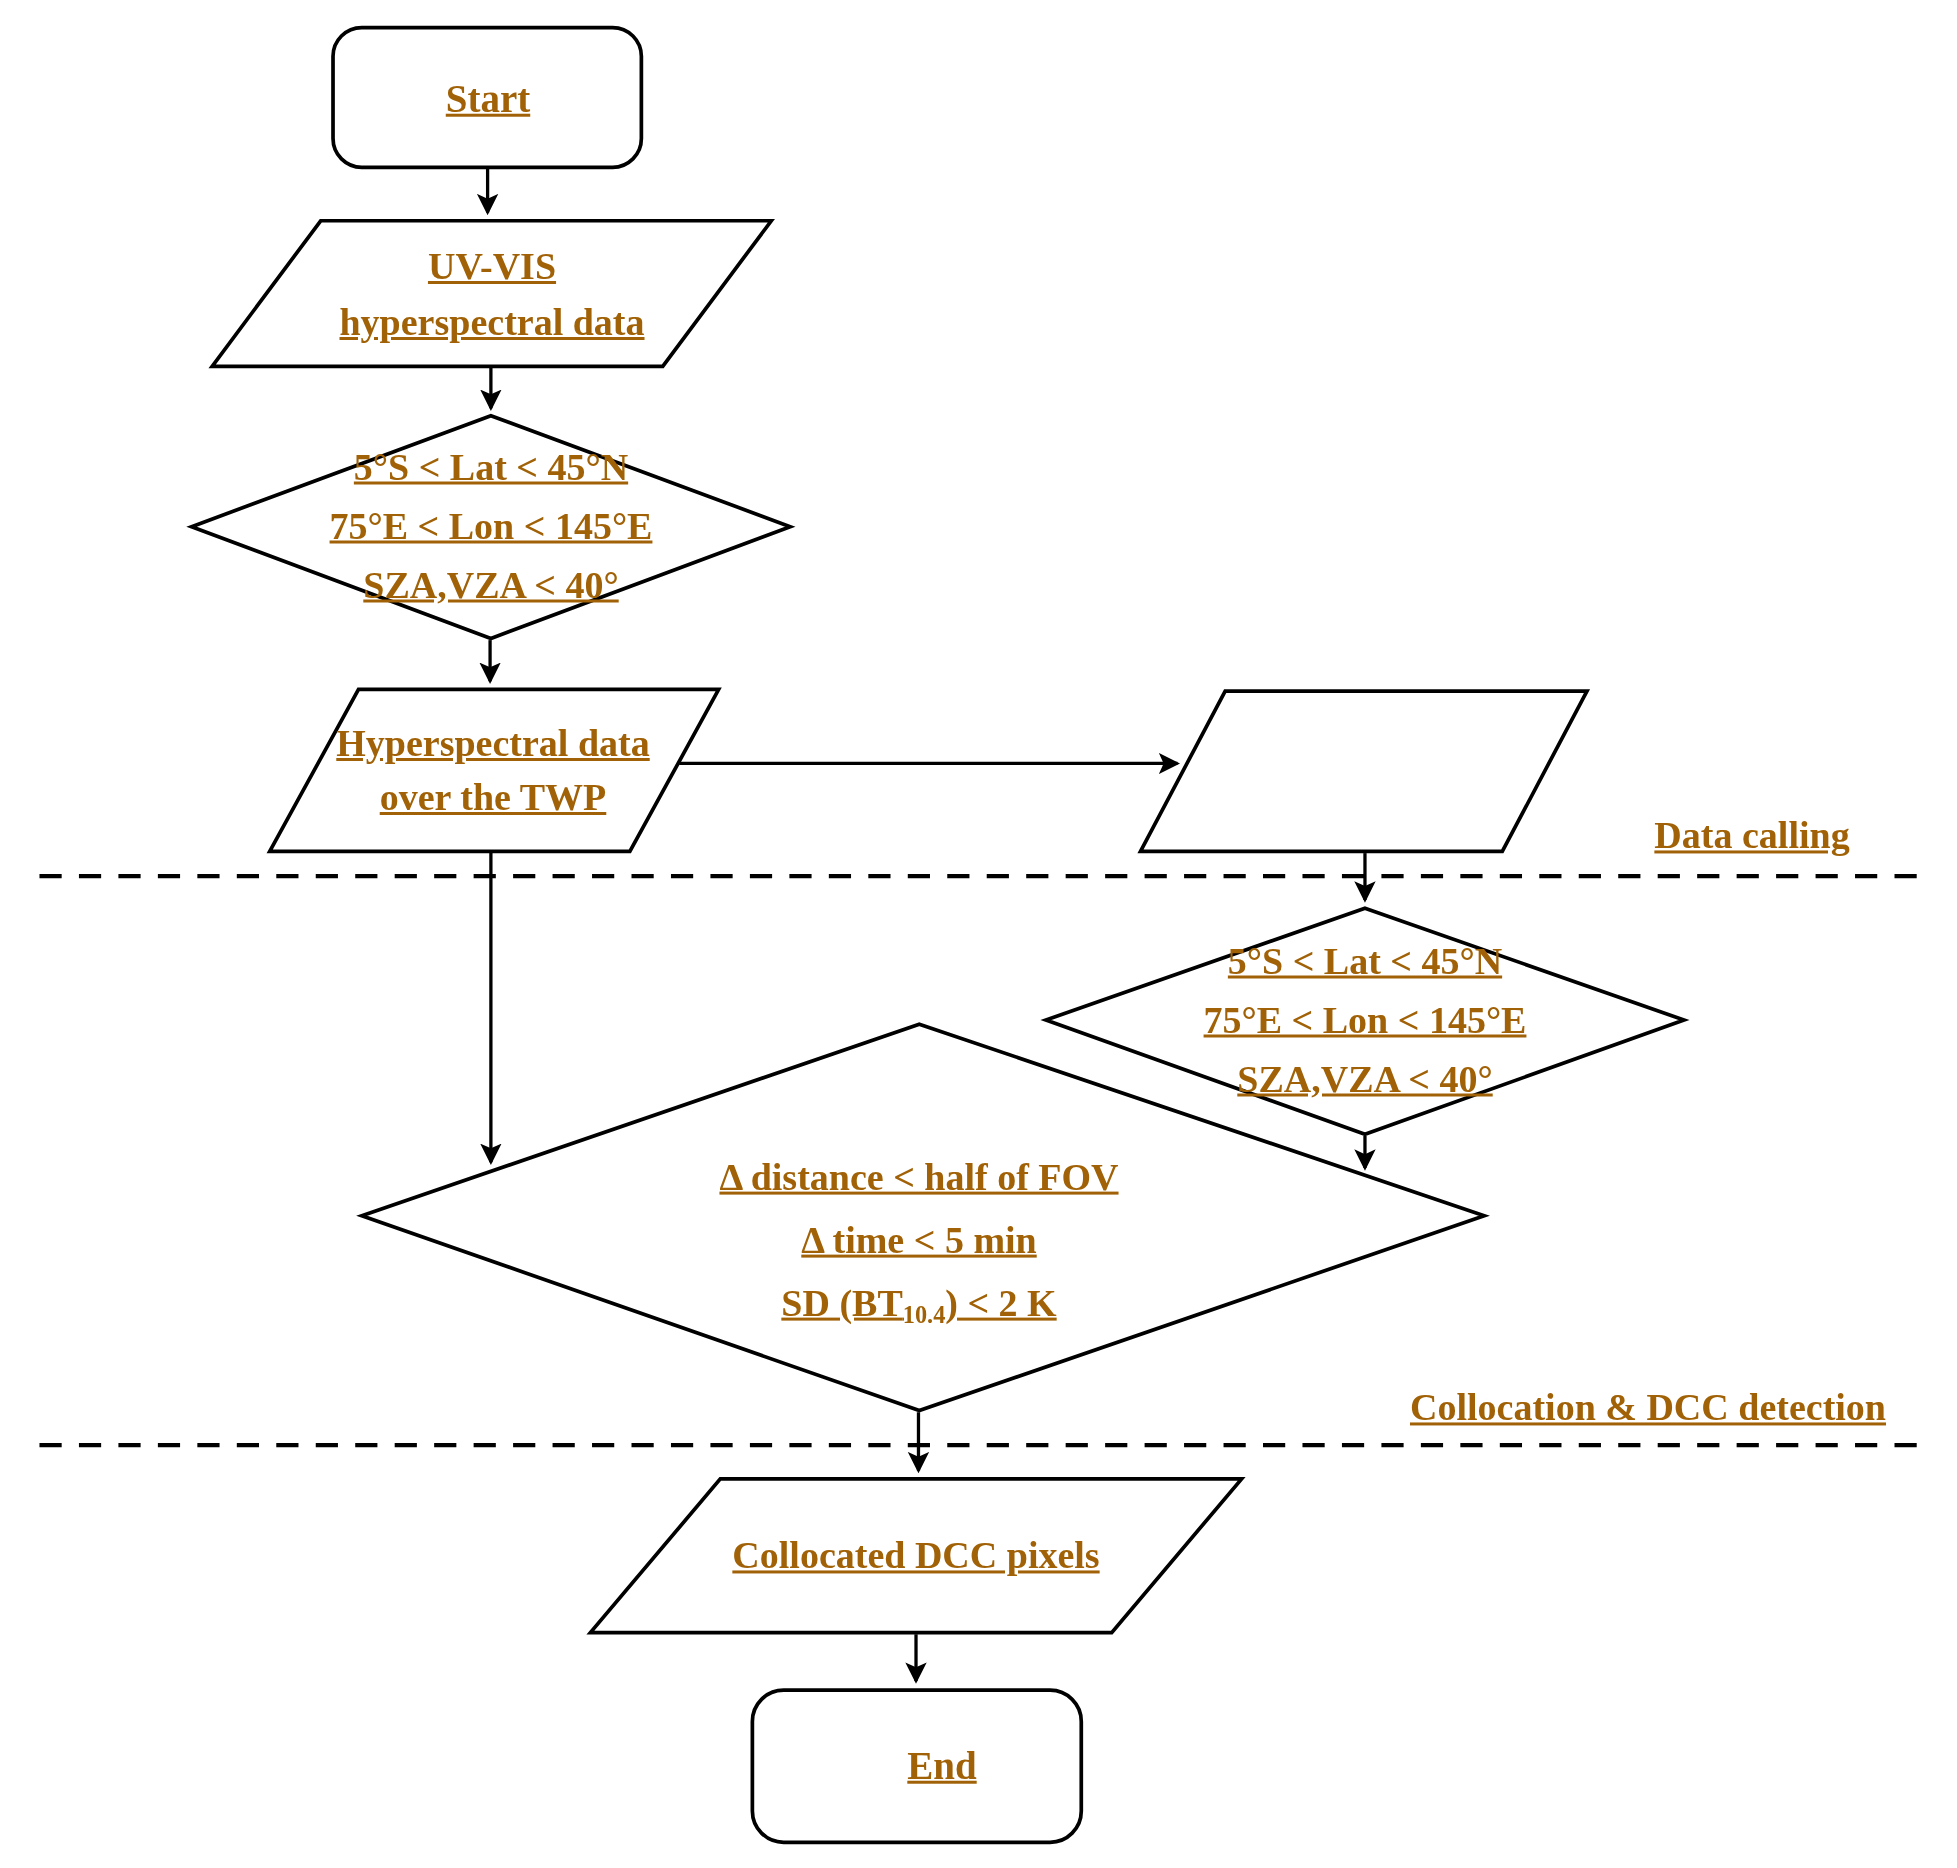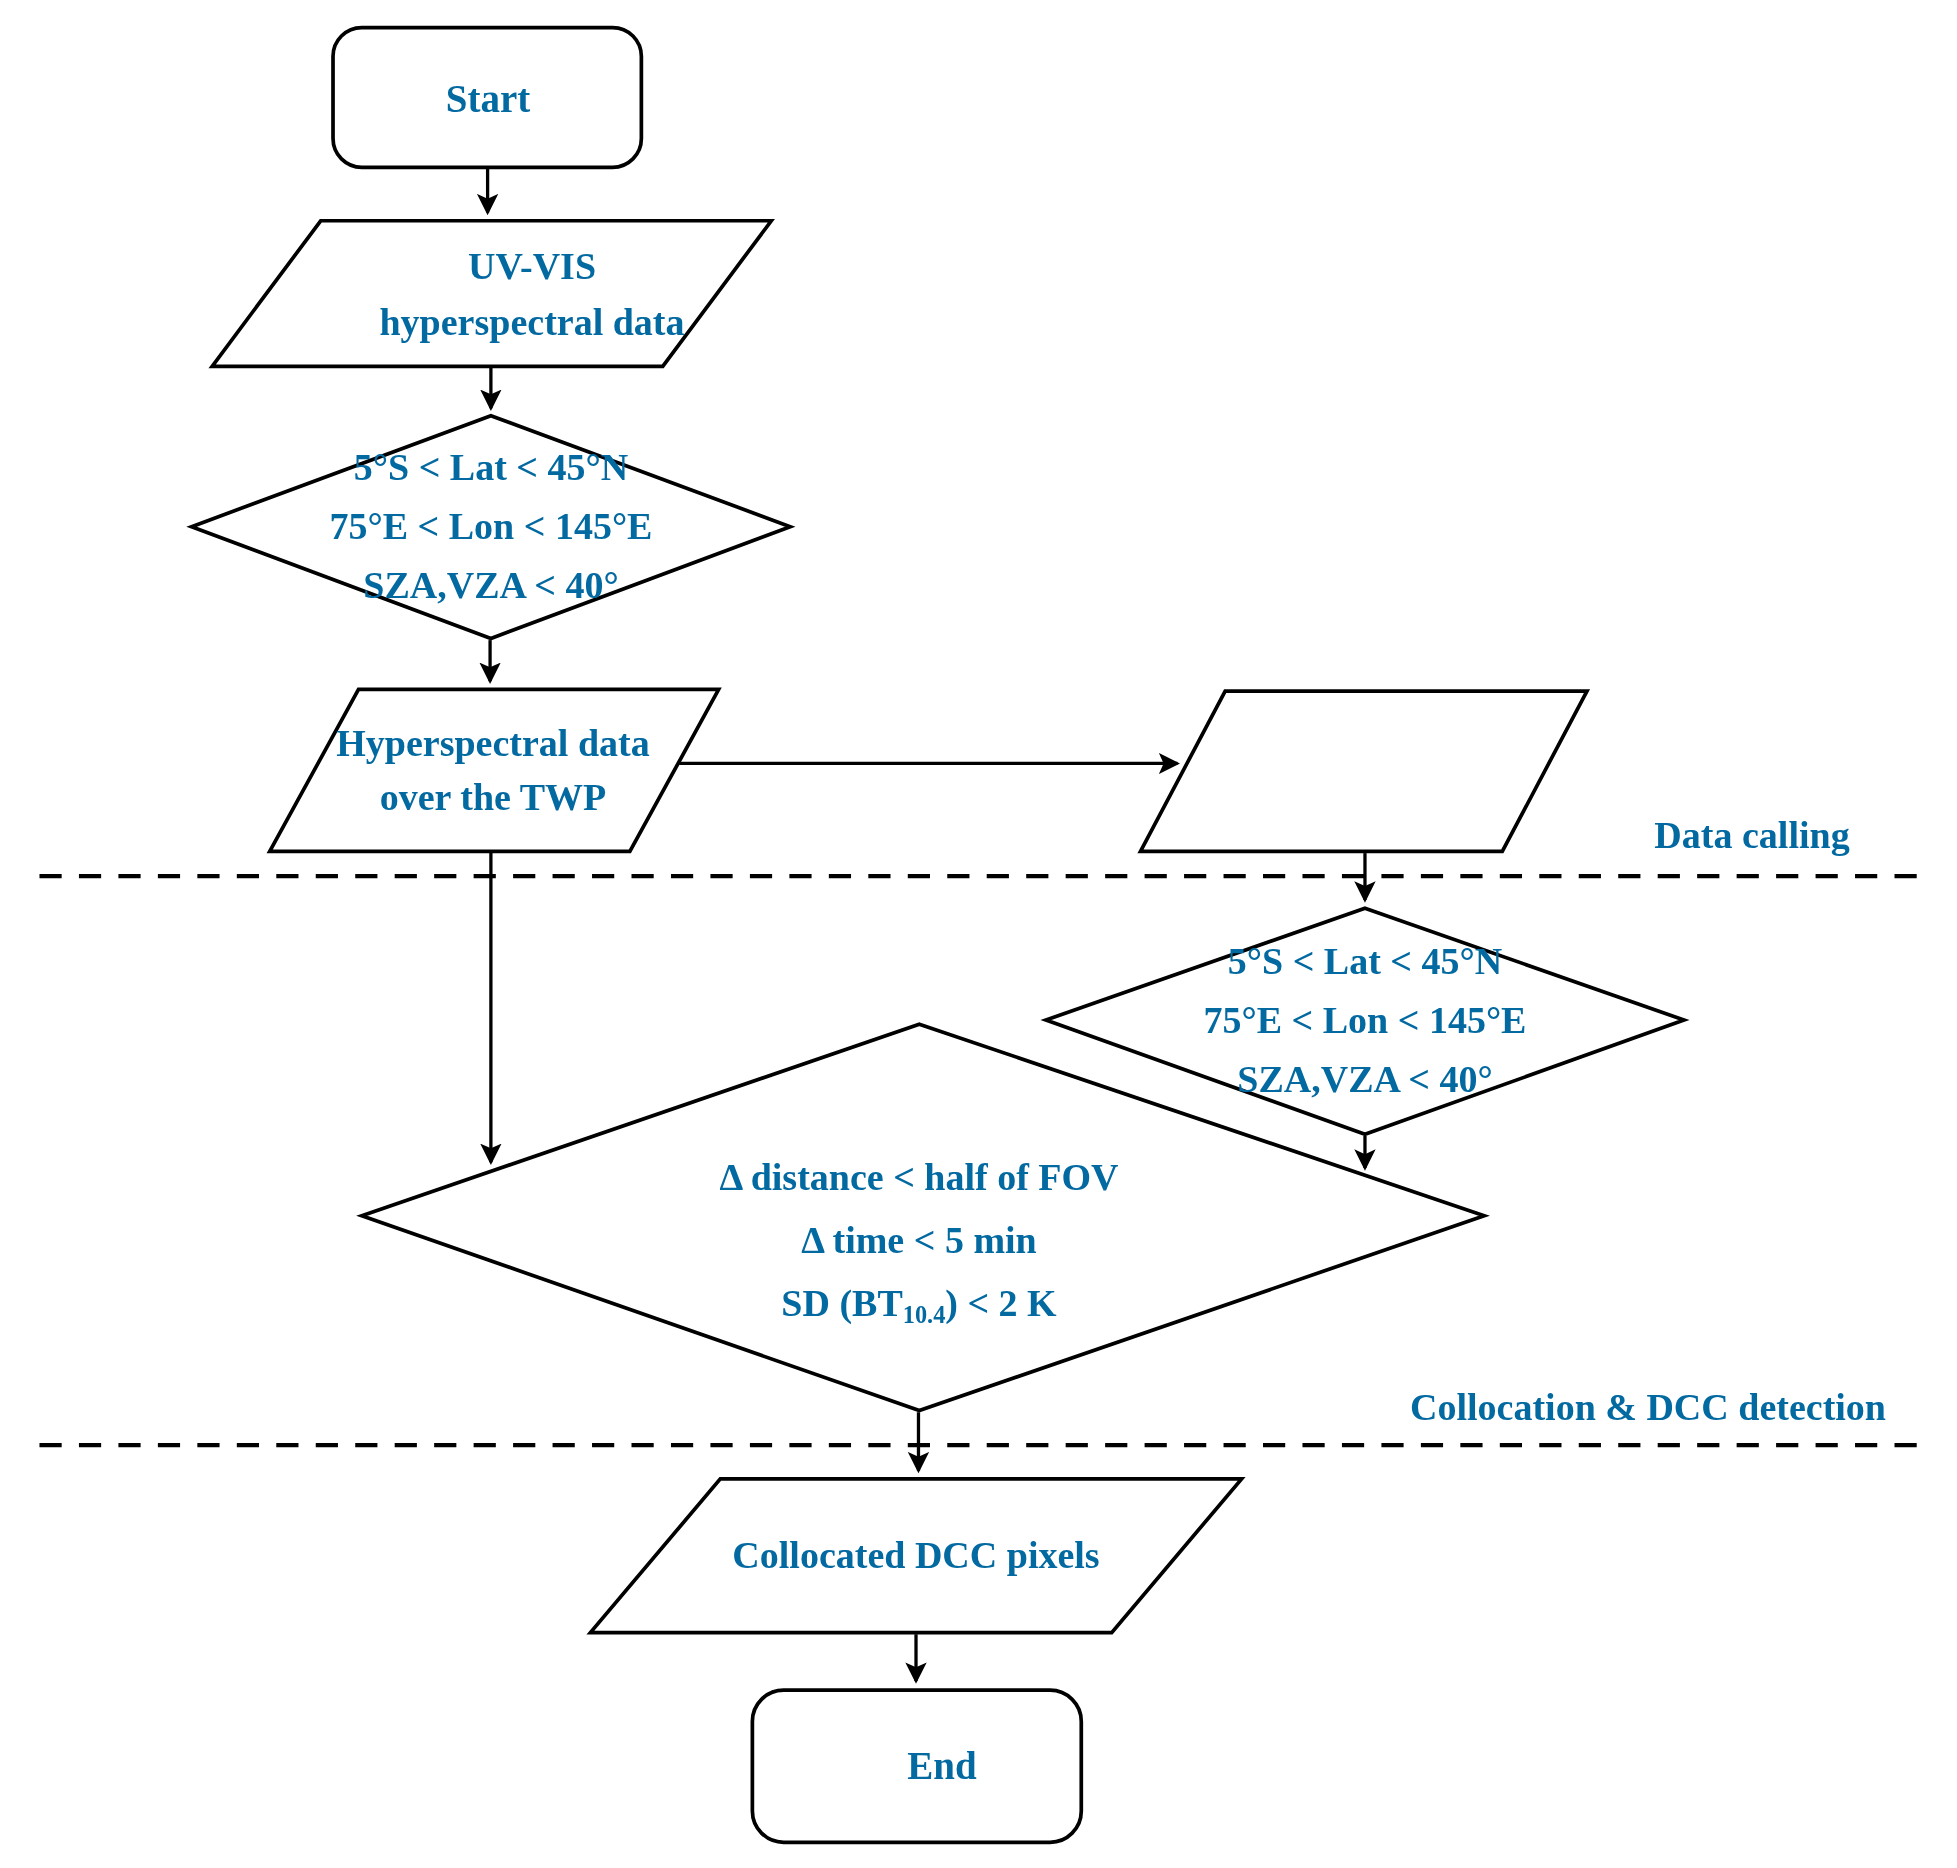--- a/index.html
+++ b/index.html
@@ -42,21 +42,22 @@
     stroke: none;
   }
   .label {
     position: absolute;
     transform: translate(-50%, -50%);
     font-weight: bold;
     text-align: center;
     white-space: nowrap;
     font-size: 38px;
     line-height: 1.45;
-    color: #0369a1;
+    color: #a16207;
+    text-decoration: underline;
   }
   .label .line {
     white-space: nowrap;
   }
   .lh68 .line { line-height: 56px; }
   .lh72 .line { line-height: 59px; }
   .lh66 .line { line-height: 54px; }
   .lh76 .line { line-height: 63px; }
   .big { font-size: 39px; }
   .subscript {
@@ -96,21 +97,21 @@
     <polygon class="node-shape" points="436,838 874,838 766,1035 328,1035"></polygon>
     <polygon class="node-shape" points="1490,840 1930,840 1827,1035 1387,1035"></polygon>
     <polygon class="node-shape" points="1660,1104 2048,1240 1660,1379 1272,1240"></polygon>
     <polygon class="node-shape" points="1118,1245 1805,1478 1118,1715 440,1478"></polygon>
     <polygon class="node-shape" points="876,1798 1510,1798 1352,1985 718,1985"></polygon>
     <rect class="node-shape" x="915" y="2055" width="400" height="185" rx="38" ry="38"></rect>
   </svg>
 
   <div class="label big" style="left:488px; top:99px;">Start</div>
 
-  <div class="label lh68" style="left:492px; top:294px;margin-left:40px;">
+  <div class="label lh68" style="left:492px; top:294px;">
     <div class="line">UV-VIS</div>
     <div class="line">hyperspectral data</div>
   </div>
 
   <div class="label lh72" style="left:491px; top:526px;">
     <div class="line">5°S &lt; Lat &lt; 45°N</div>
     <div class="line">75°E &lt; Lon &lt; 145°E</div>
     <div class="line">SZA,VZA &lt; 40°</div>
   </div>
 

